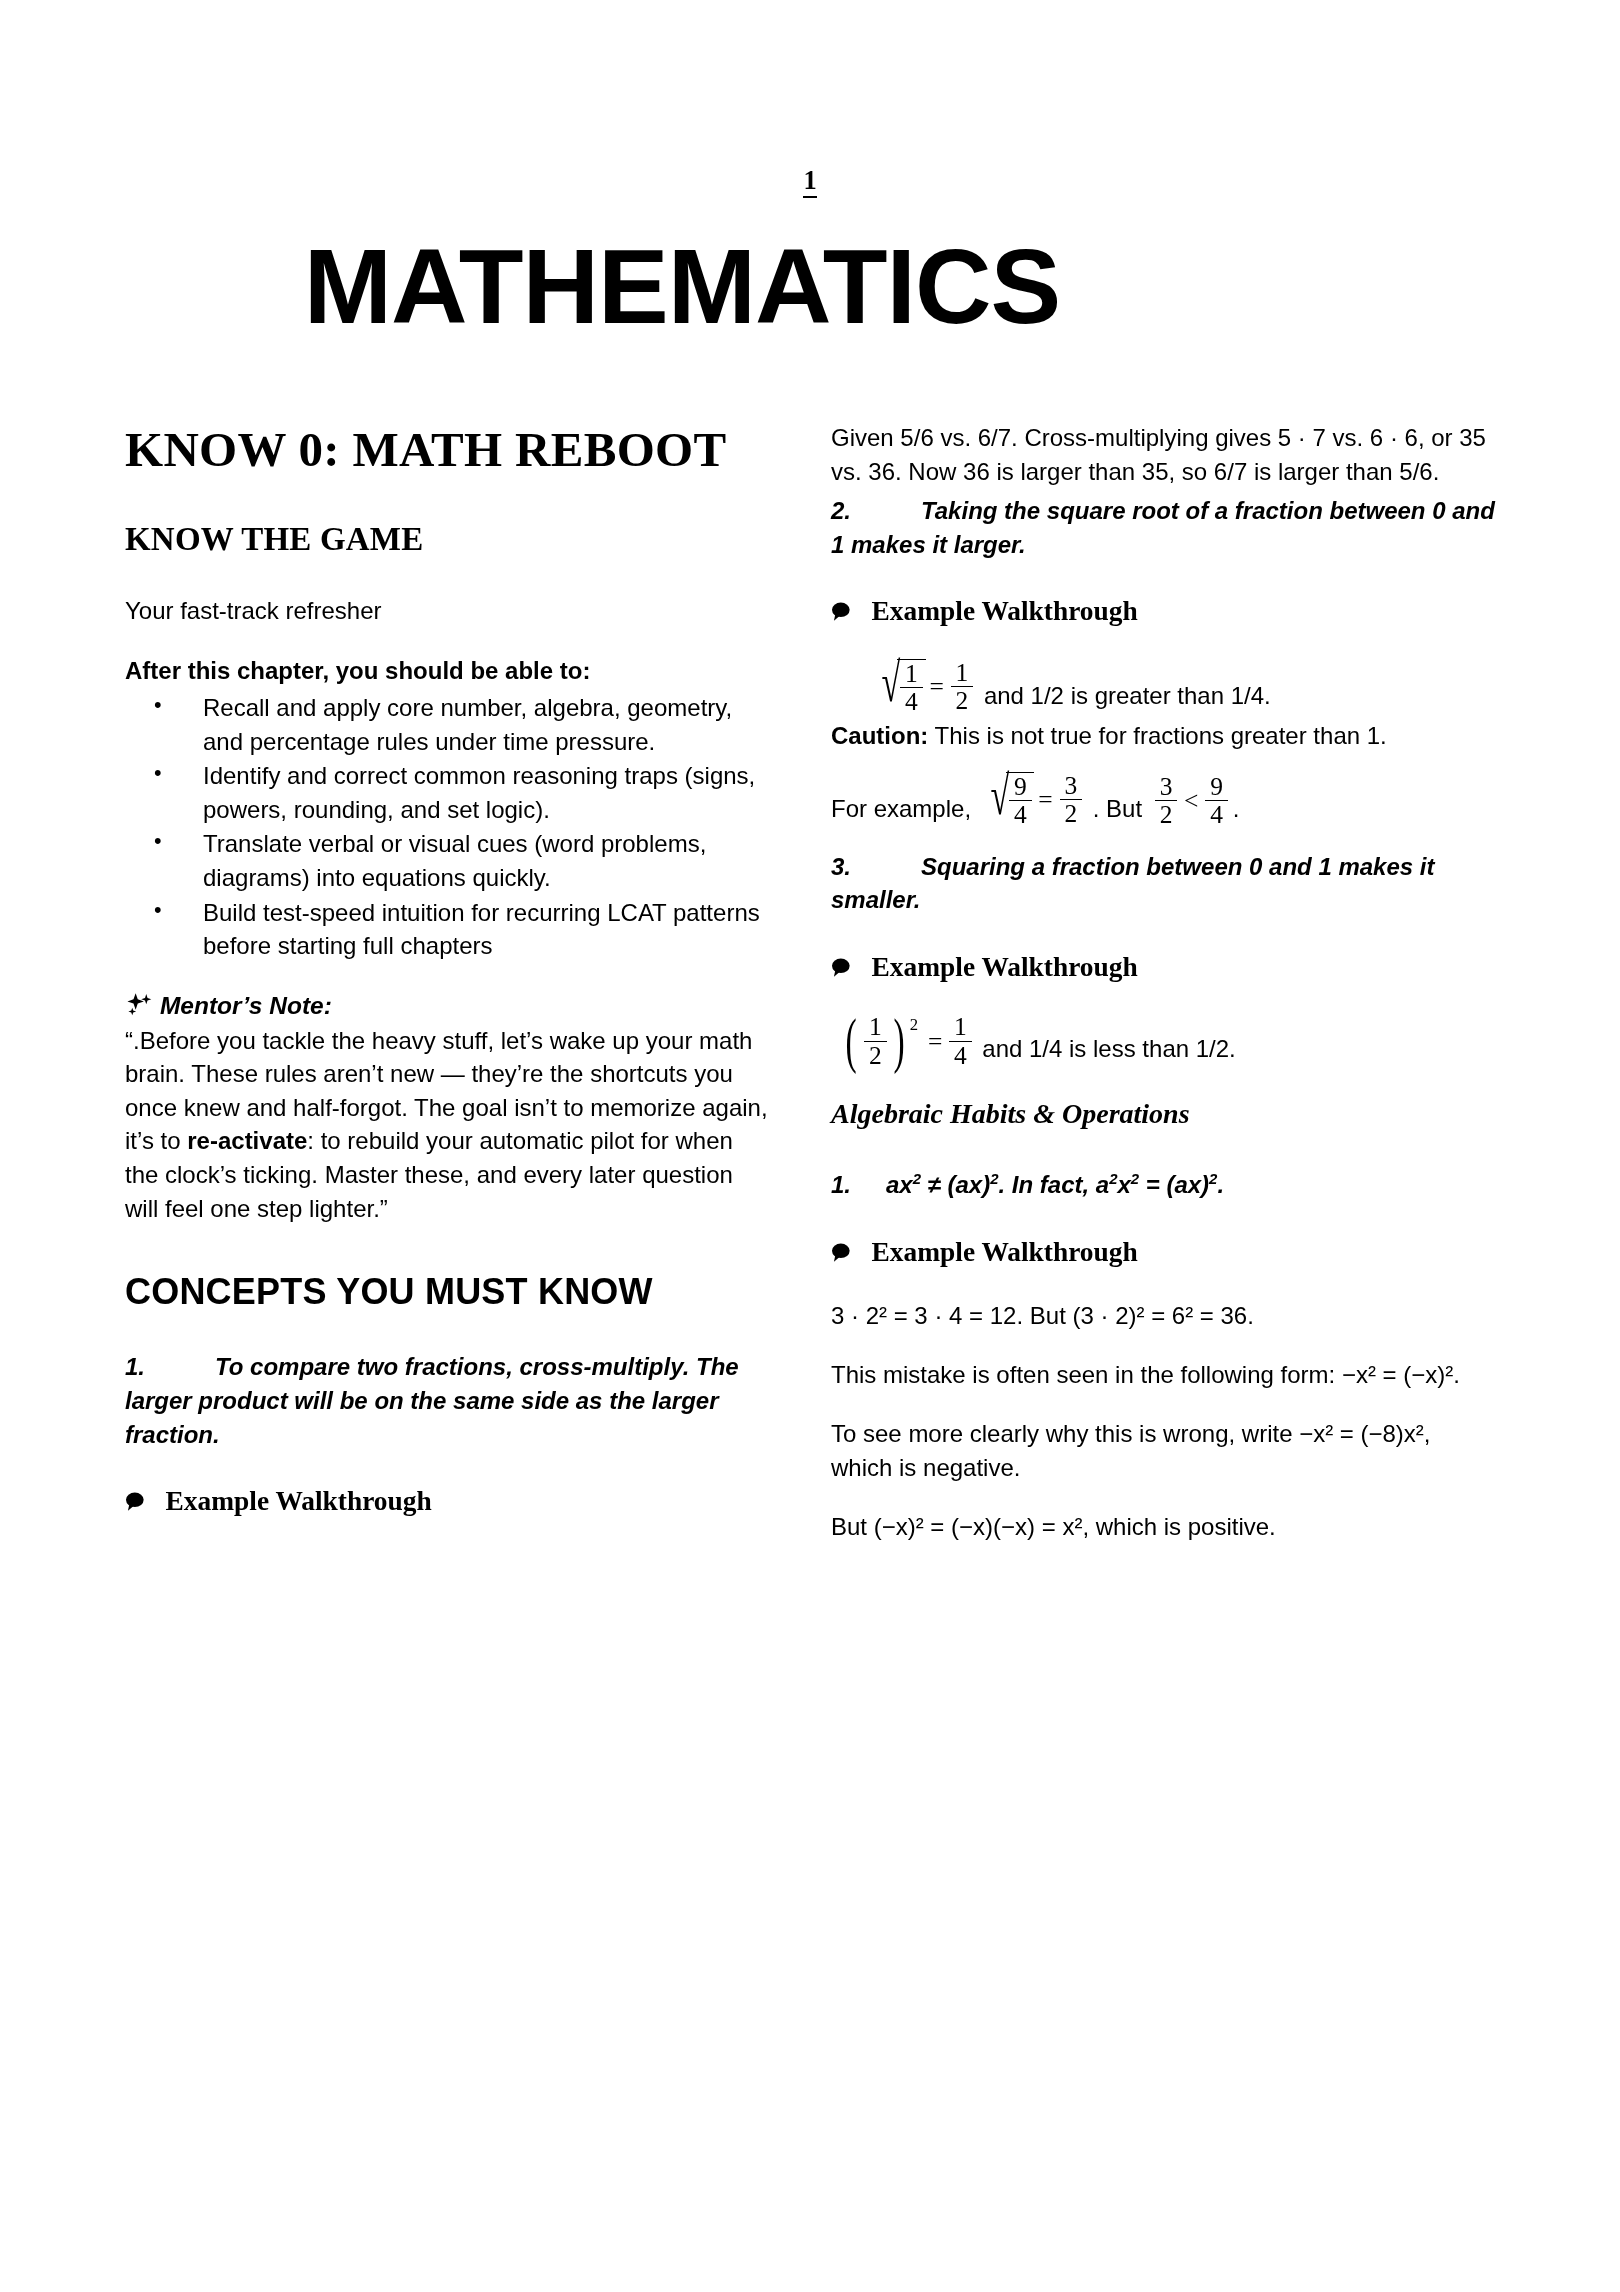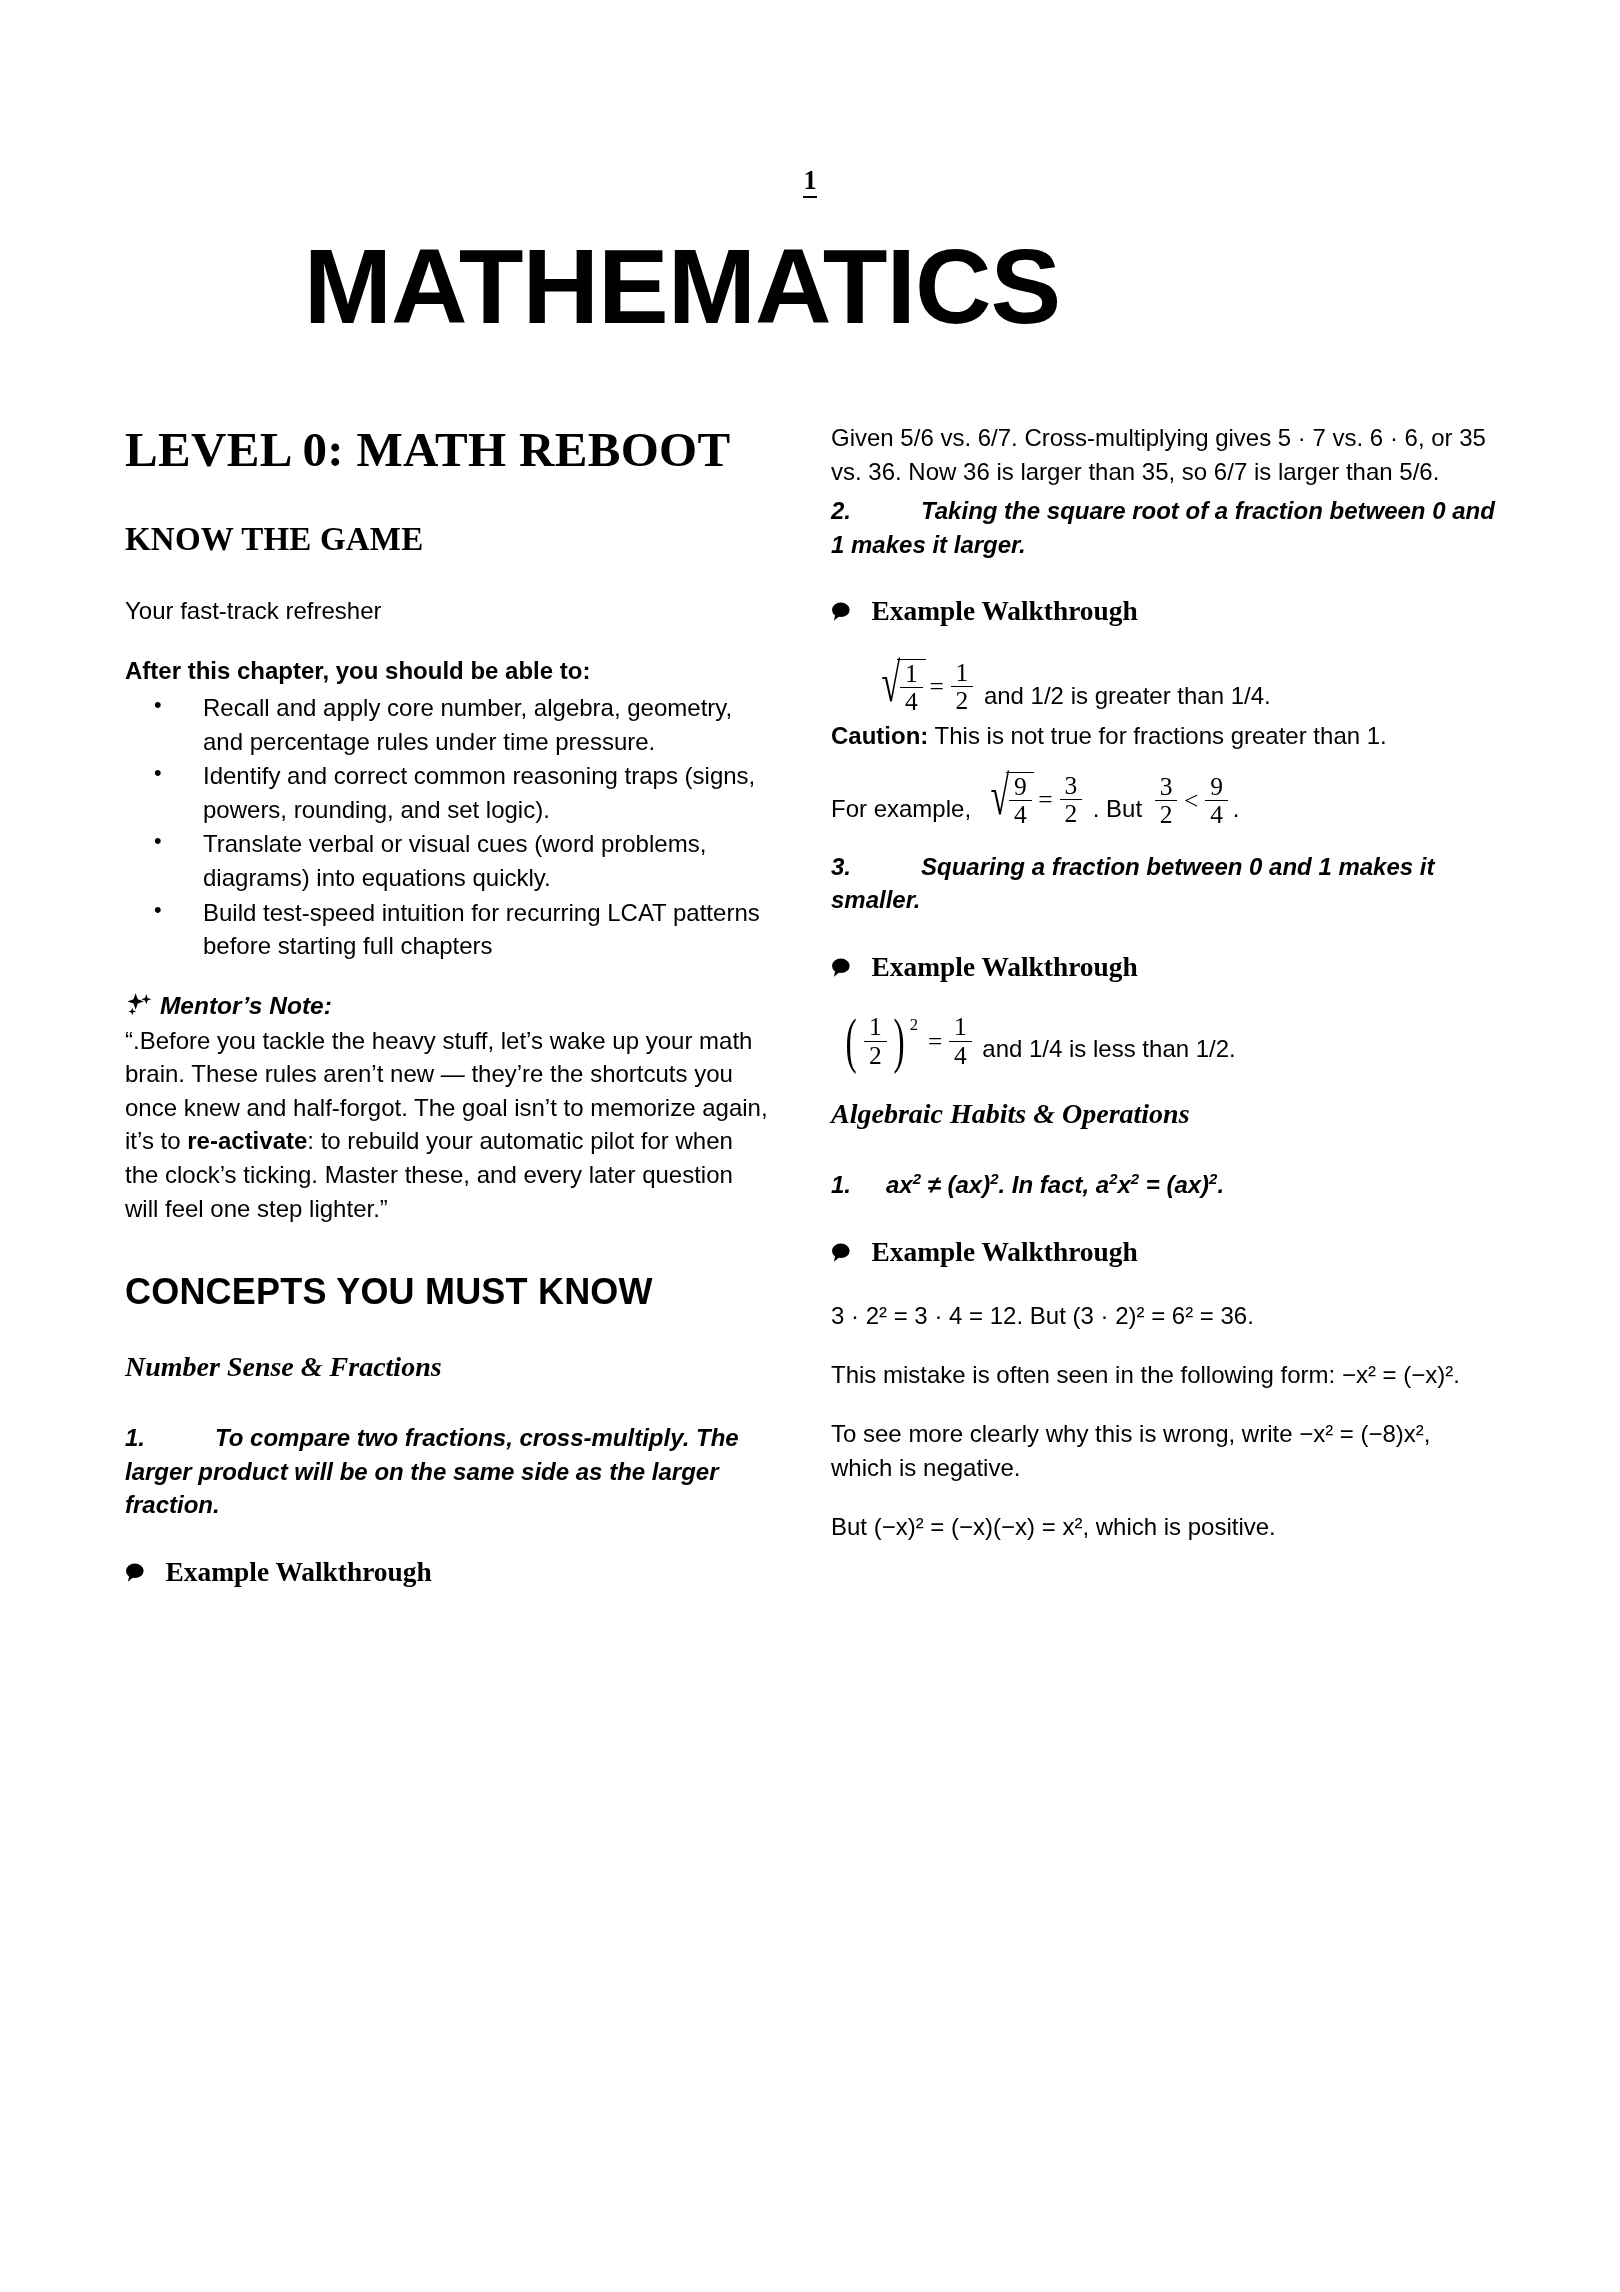--- a/index.html
+++ b/index.html
@@ -309,21 +309,21 @@
   <div class="page-number">
     <span>1</span>
   </div>
 
   <div class="masthead">MATHEMATICS</div>
 
   <div class="columns">
 
     <div class="col col-left">
 
-      <h1 class="level-title">LEVEL 0: MATH REBOOT</h1>
+      <h1 class="level-title">KNOW 0: MATH REBOOT</h1>
 
       <h2 class="section-title">KNOW THE GAME</h2>
 
       <p class="body">Your fast-track refresher</p>
 
       <p class="lead-bold">After this chapter, you should be able to:</p>
 
       <ul class="objectives">
         <li>Recall and apply core number, algebra, geometry, and percentage rules under time pressure.</li>
         <li>Identify and correct common reasoning traps (signs, powers, rounding, and set logic).</li>
@@ -339,21 +339,20 @@
             <path d="M7.5 16 L8.5 19 L11.5 20 L8.5 21 L7.5 24 L6.5 21 L3.5 20 L6.5 19 Z" fill="#000"></path>
           </svg>
         </span>
         <span>Mentor’s Note:</span>
       </div>
 
       <p class="mentor-body"><span>“.Before you tackle the heavy stuff, let’s wake up your math brain. These rules aren’t new — they’re the shortcuts you once knew and half-forgot. The goal isn’t to memorize again, it’s to </span><b>re-activate</b><span>: to rebuild your automatic pilot for when the clock’s ticking. Master these, and every later question will feel one step lighter.”</span></p>
 
       <h2 class="section-title-wide">CONCEPTS YOU MUST KNOW</h2>
 
-      <h3 class="sub-title">Number Sense &amp; Fractions</h3>
 
       <p class="numbered"><span class="num">1.</span><span>To compare two fractions, cross-multiply. The larger product will be on the same side as the larger fraction.</span></p>
 
       <div class="walkthrough">
         <span class="bubble-icon">
           <svg width="21.6" height="21.6" viewBox="0 0 22 22">
             <ellipse cx="10" cy="9" rx="9" ry="7.4" fill="#000"></ellipse>
             <path d="M4.5 13 L3 20 L9 15 Z" fill="#000"></path>
           </svg>
         </span>

